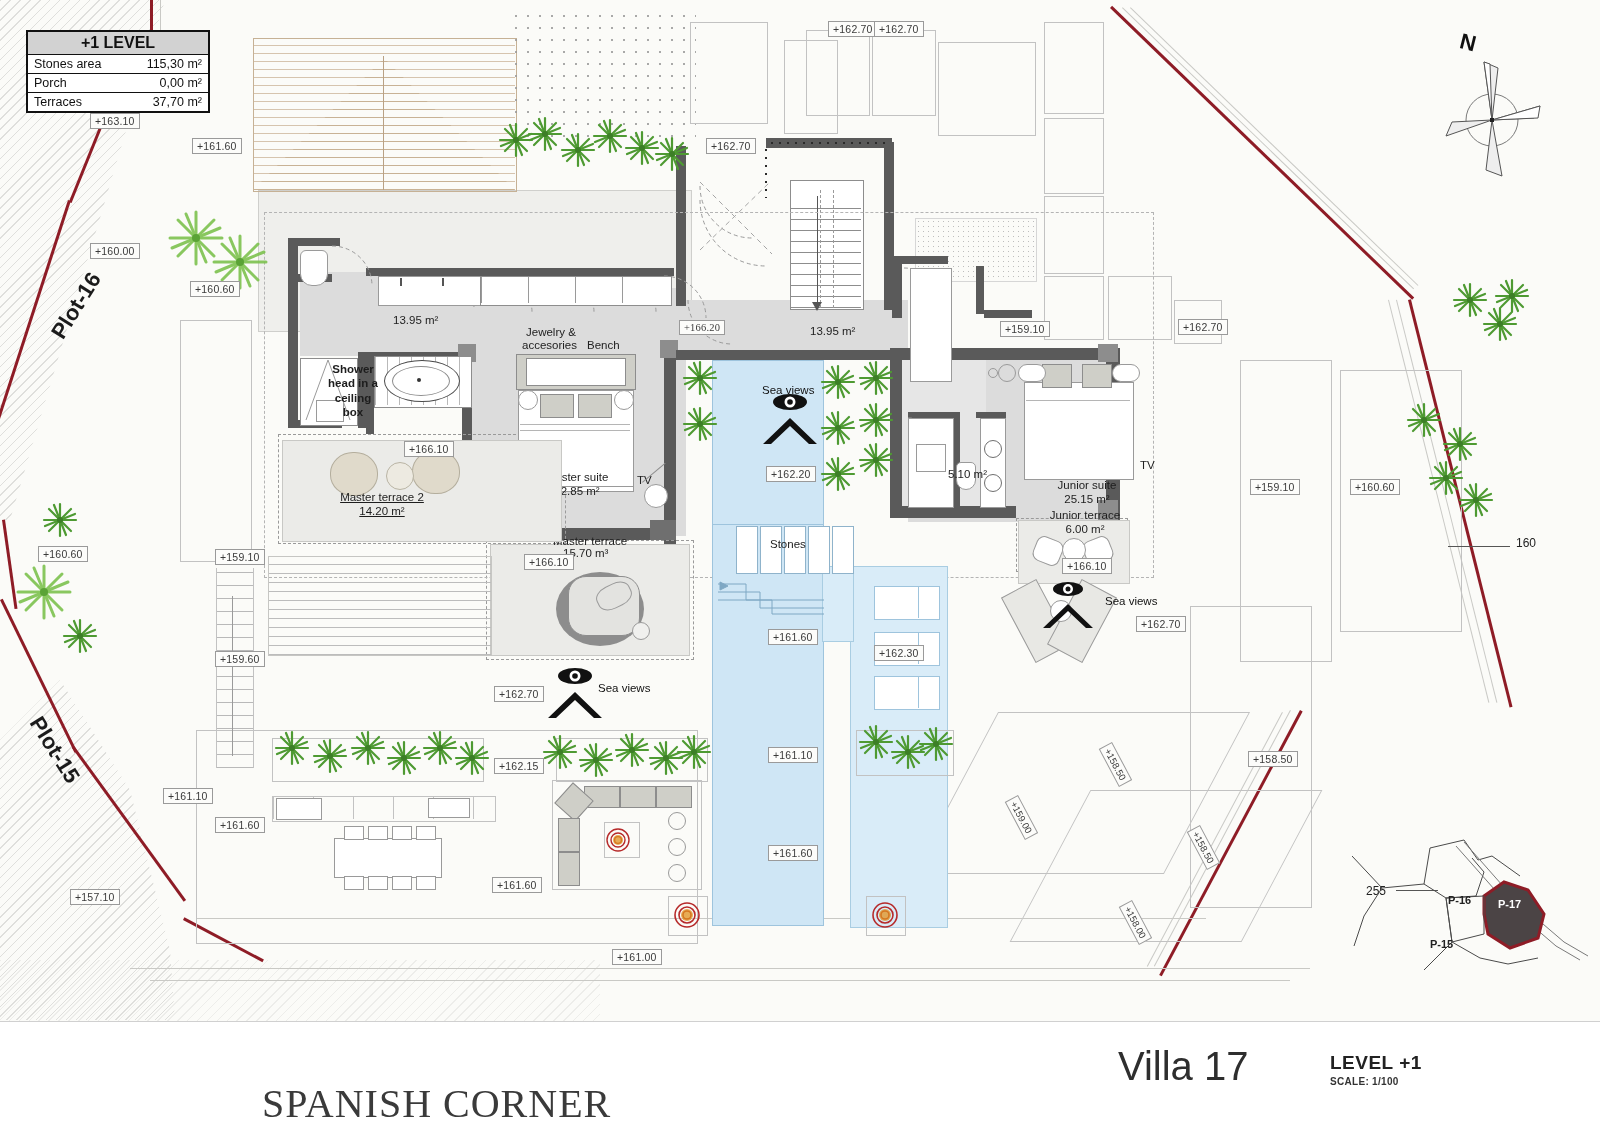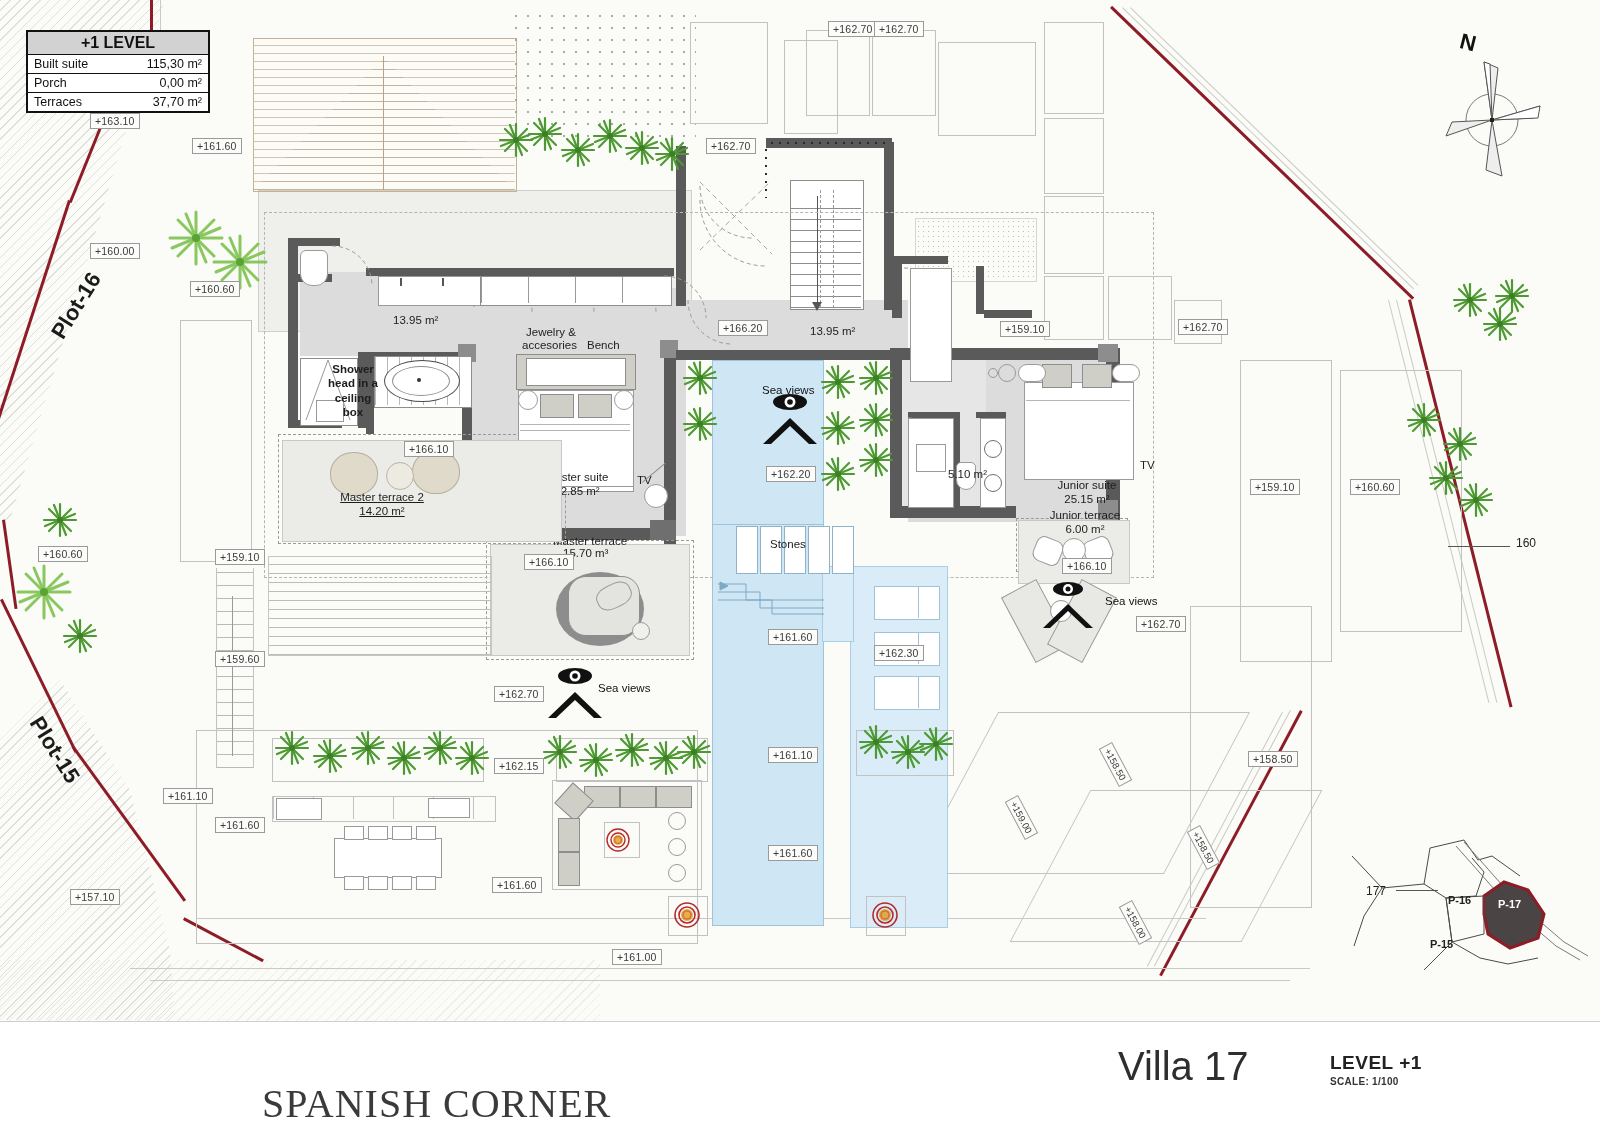--- a/index.html
+++ b/index.html
@@ -566,39 +566,39 @@
           <circle cx="32" cy="9" r="2.5" fill="#111"></circle>
         <path d="M32 24 L57 48 L50 48 L32 31 L14 48 L7 48 Z"></path>
       </g>
     </svg>
   </div>
   <div class="sv-txt" style="left:1105px;top:595px;">Sea views</div>
 
   <div id="legend">
     <div class="hdr">+1 LEVEL</div>
     <div class="row">
-      <span>Built suite</span>
+      <span>Stones area</span>
       <span class="v">115,30  m²</span>
     </div>
     <div class="row">
       <span>Porch</span>
       <span class="v">0,00  m²</span>
     </div>
     <div class="row">
       <span>Terraces</span>
       <span class="v">37,70  m²</span>
     </div>
   </div>
 
   <div class="plot-lbl" style="left:46px;top:330px;transform:rotate(-58deg);transform-origin:left top;">Plot-16</div>
   <div class="plot-lbl" style="left:46px;top:712px;transform:rotate(58deg);transform-origin:left top;">Plot-15</div>
 
   <div class="contour" style="left:1516px;top:536px;">160</div>
   <div class="abs" style="left:1448px;top:546px;width:62px;height:1px;background:#555;"></div>
-  <div class="contour" style="left:1366px;top:884px;">177</div>
+  <div class="contour" style="left:1366px;top:884px;">255</div>
   <div class="abs" style="left:1396px;top:890px;width:42px;height:1px;background:#555;"></div>
 
   <div id="compass">
     <div class="nchar">N</div>
     <svg width="120" height="150" viewBox="0 0 120 150">
       <circle cx="60" cy="92" r="26" fill="none" stroke="#7a7a7a" stroke-width="1"></circle>
       <g fill="#eeeeee" stroke="#555" stroke-width="1">
         <path d="M60 92 L52 34 L66 40 Z"></path>
         <path d="M60 92 L108 78 L102 90 Z"></path>
         <path d="M60 92 L70 148 L54 142 Z"></path>
@@ -641,21 +641,21 @@
       <div class="elev" style="left: 190px; top: 281px;">+160.60</div>
       <div class="elev" style="left: 38px; top: 546px;">+160.60</div>
       <div class="elev" style="left: 215px; top: 549px;">+159.10</div>
       <div class="elev" style="left: 215px; top: 651px;">+159.60</div>
       <div class="elev" style="left: 163px; top: 788px;">+161.10</div>
       <div class="elev" style="left: 215px; top: 817px;">+161.60</div>
       <div class="elev" style="left: 70px; top: 889px;">+157.10</div>
       <div class="elev" style="left: 828px; top: 21px;">+162.70</div>
       <div class="elev" style="left: 874px; top: 21px;">+162.70</div>
       <div class="elev" style="left: 706px; top: 138px;">+162.70</div>
-      <div class="elev" style="left: 718px; top: 320px;">+166.20</div>
+      <div class="elev" style="left: 679px; top: 320px; font-family: Liberation Serif, serif;">+166.20</div>
       <div class="elev" style="left: 404px; top: 441px;">+166.10</div>
       <div class="elev" style="left: 524px; top: 554px;">+166.10</div>
       <div class="elev" style="left: 494px; top: 686px;">+162.70</div>
       <div class="elev" style="left: 494px; top: 758px;">+162.15</div>
       <div class="elev" style="left: 492px; top: 877px;">+161.60</div>
       <div class="elev" style="left: 612px; top: 949px;">+161.00</div>
       <div class="elev" style="left: 766px; top: 466px;">+162.20</div>
       <div class="elev" style="left: 768px; top: 629px;">+161.60</div>
       <div class="elev" style="left: 768px; top: 747px;">+161.10</div>
       <div class="elev" style="left: 768px; top: 845px;">+161.60</div>

